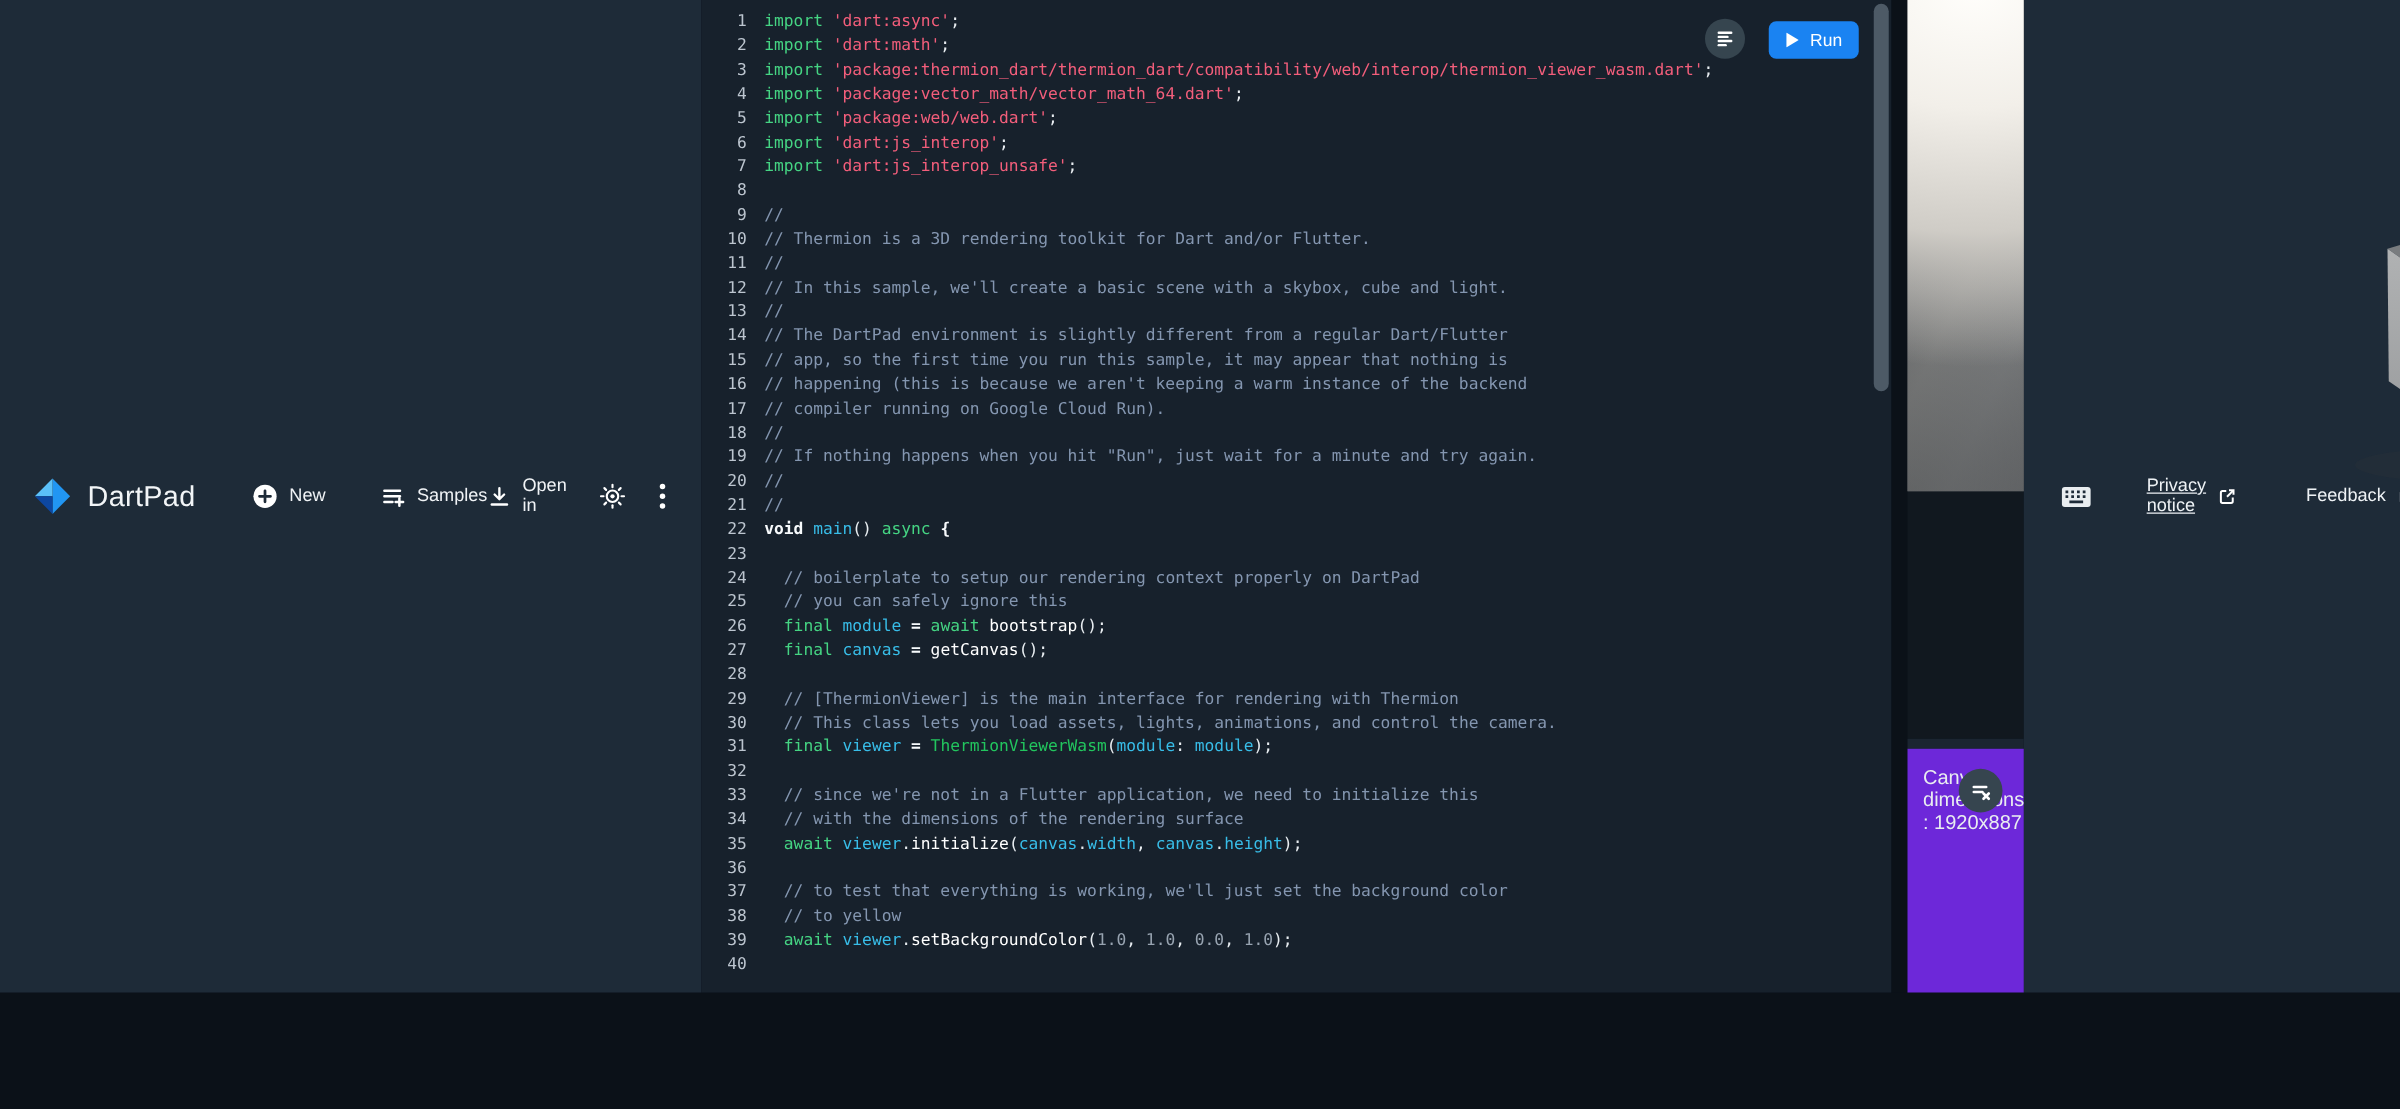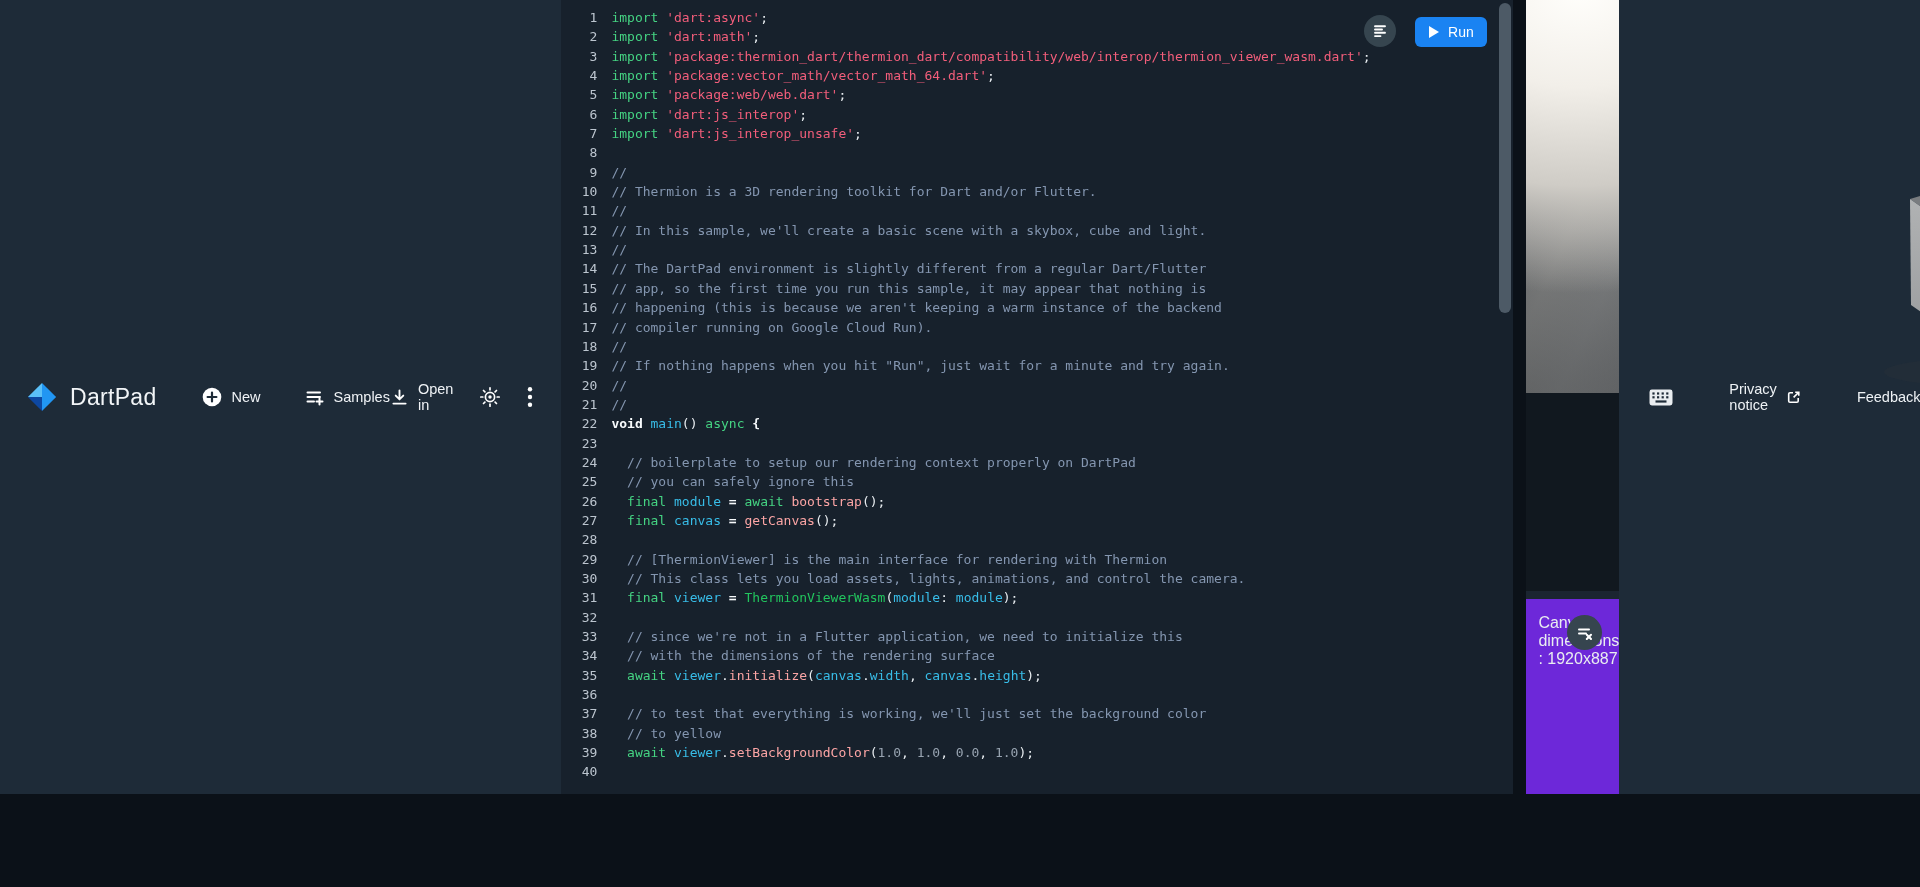--- a/index.html
+++ b/index.html
@@ -31,21 +31,21 @@
   .code-line { display:flex; height:19.35px; line-height:19.35px;
                font-family:"DejaVu Sans Mono", monospace; font-size:13px; white-space:pre; }
   .ln { flex:0 0 36px; width:36px; text-align:right; color:#bcc5cf; }
   .lc { padding-left:14px; }
   .tk-pln { color:#e8edf1; font-weight:500; }
   .tk-bld { color:#f7fafc; font-weight:700; }
   .tk-kw  { color:#45d483; font-weight:500; }
   .tk-str { color:#f35e7b; }
   .tk-cmt { color:#8496b0; }
   .tk-id  { color:#38bde8; font-weight:500; }
-  .tk-fn  { color:#fca5a5; font-weight:500; }
+  .tk-fn  { color:#ffffff; font-weight:500; }
   .tk-cls { color:#22c55e; font-weight:500; }
   .tk-num { color:#97a3b0; }
 
   .editor-scrollbar { position:absolute; top:3px; right:2px; width:12px; height:310px;
                       border-radius:6px; background:#4d5a66; cursor:pointer; }
   .editor-actions { position:absolute; top:15px; right:26px; display:flex; align-items:flex-end; gap:19px; }
   .format-btn { width:32px; height:32px; border-radius:50%; background:#36454f;
                 display:flex; align-items:center; justify-content:center; cursor:pointer; }
   .run-btn { width:72px; height:30px; border-radius:6px; background:#1a83f2; color:#fff;
              display:flex; align-items:center; justify-content:center; gap:9px;
@@ -72,21 +72,21 @@
   .clear-btn { position:absolute; top:16px; right:17px; width:35px; height:35px;
                border-radius:50%; background:#36454f;
                display:flex; align-items:center; justify-content:center; cursor:pointer; }
 
   
   .footer { flex:0 0 42px; background:#1e2b38; display:flex; align-items:center;
             color:#eef2f5; font-size:14.5px; }
   .footer-left { display:flex; align-items:center; }
   .kbd-btn { margin-left:30px; cursor:pointer; display:flex; align-items:center; }
   .foot-link { display:flex; align-items:center; gap:9px; font-weight:500; cursor:pointer; }
-  .foot-link.privacy { margin-left:56px; }
+  .foot-link.privacy { margin-left:44px;text-decoration:underline; }
   .foot-link.feedback { margin-left:56px; }
   .footer-right { margin-left:auto; display:flex; align-items:center; margin-right:31px; }
   .versions { color:#e2e7ec; font-size:14.5px; }
   .channel-btn { display:flex; align-items:center; gap:11px; margin-left:36px;
                  font-weight:500; cursor:pointer; }
 </style>
 </head>
 <body>
 
 <div class="app">

